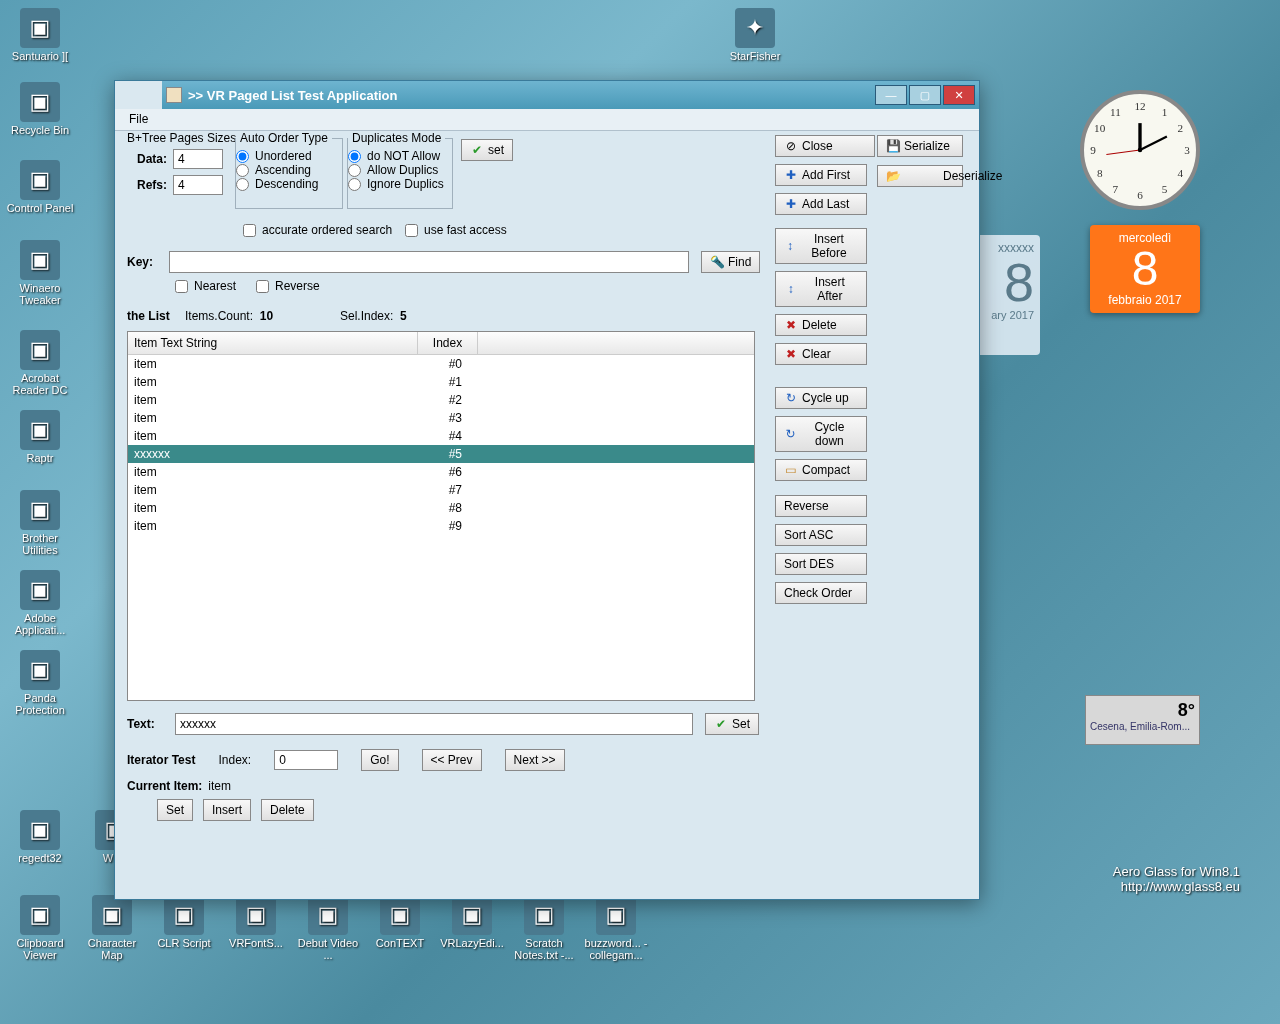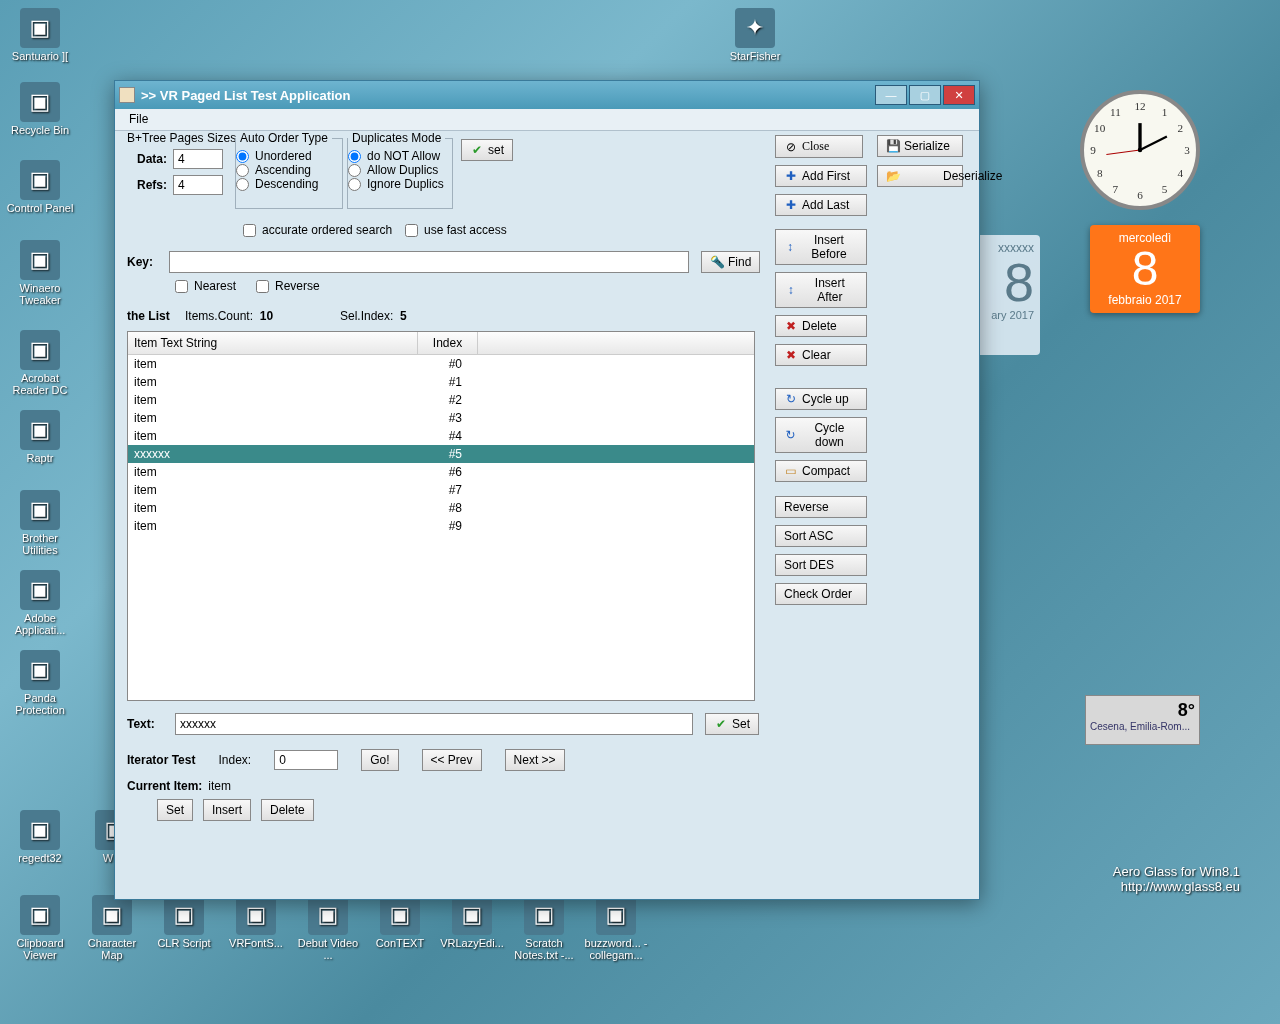--- a/index.html
+++ b/index.html
@@ -1,21 +1,21 @@
 <!DOCTYPE html>
 <html><head>
 <meta charset="utf-8">
 <style>
 * { box-sizing: border-box; margin: 0; padding: 0; }
 body { font-family: "Segoe UI", Tahoma, sans-serif; font-size: 12px; width:1280px; height:1024px; overflow:hidden; position:relative; background:linear-gradient(135deg,#5a9eb5 0%,#7bb8cc 30%,#4a8a9f 60%,#6ba8bd 100%); }
 .desktop { position:absolute; inset:0; }
 .dicon { position:absolute; width:70px; text-align:center; color:#fff; text-shadow:1px 1px 2px #000; font-size:11px; }
 .dicon .ico { width:40px; height:40px; margin:0 auto 2px; background:#4a7a8f; border-radius:4px; display:flex; align-items:center; justify-content:center; font-size:22px; }
 .window { position:absolute; left:114px; top:80px; width:866px; height:820px; background:#dae8f0; border:1px solid #3a7a9a; box-shadow:0 4px 20px rgba(0,0,0,0.4); }
-.titlebar { height:28px; background:linear-gradient(#6eb4d0,#4a9ab8); display:flex; align-items:center; padding:0 4px; color:#fff; }
+.titlebar { height:28px; background:linear-gradient(#6eb4d0,#4a9ab8); display:flex; align-items:center; padding:0 4px; color:#fff;margin-left:47px; }
 .titlebar .appico { width:16px; height:16px; background:#f0e0c0; border:1px solid #888; margin-right:6px; }
 .titlebar .title { flex:1; font-weight:bold; font-size:13px; }
 .tbtn { width:32px; height:20px; margin-left:2px; border:1px solid #2a5a7a; background:#a8d0e0; display:flex; align-items:center; justify-content:center; font-size:11px; cursor:pointer; }
 .tbtn.close { background:#d04040; color:#fff; }
 .menubar { height:22px; background:#e8f0f5; border-bottom:1px solid #b0c0cc; padding:3px 8px; }
 .menubar span { padding:2px 6px; cursor:pointer; }
 .client { position:absolute; left:0; right:0; top:50px; bottom:0; padding:8px 12px; background:#dae8f0; }
 fieldset { border:1px solid #a0b0bc; padding:4px 0 8px; font-size:12px; }
 legend { padding:0 4px; }
 .row { display:flex; align-items:center; gap:6px; }
@@ -281,21 +281,21 @@
               <div class="col2" style="text-align:right;width:50px;">#8</div>
             </div>
             <div class="lvrow">
               <div class="col1">item</div>
               <div class="col2" style="text-align:right;width:50px;">#9</div>
             </div>
           </div>
       </div>
 
       <div id="sidebtnsA" style="position:absolute;left:660px;top:4px;width:100px;">
-          <button class="btn" style="display: flex; width: 88px; margin-bottom: 7px; margin-top: 0px; font-family: Liberation Serif, serif;">
+          <button class="btn" style="display: flex; width: 100px; margin-bottom: 7px; margin-top: 0px;">
             <span class="bi bi-close"></span>
             <span>Close</span>
           </button>
           <button class="btn" style="display: flex; width: 92px; margin-bottom: 7px; margin-top: 0px;">
             <span class="bi bi-plus"></span>
             <span>Add First</span>
           </button>
           <button class="btn" style="display: flex; width: 92px; margin-bottom: 7px; margin-top: 0px;">
             <span class="bi bi-plus"></span>
             <span>Add Last</span>

